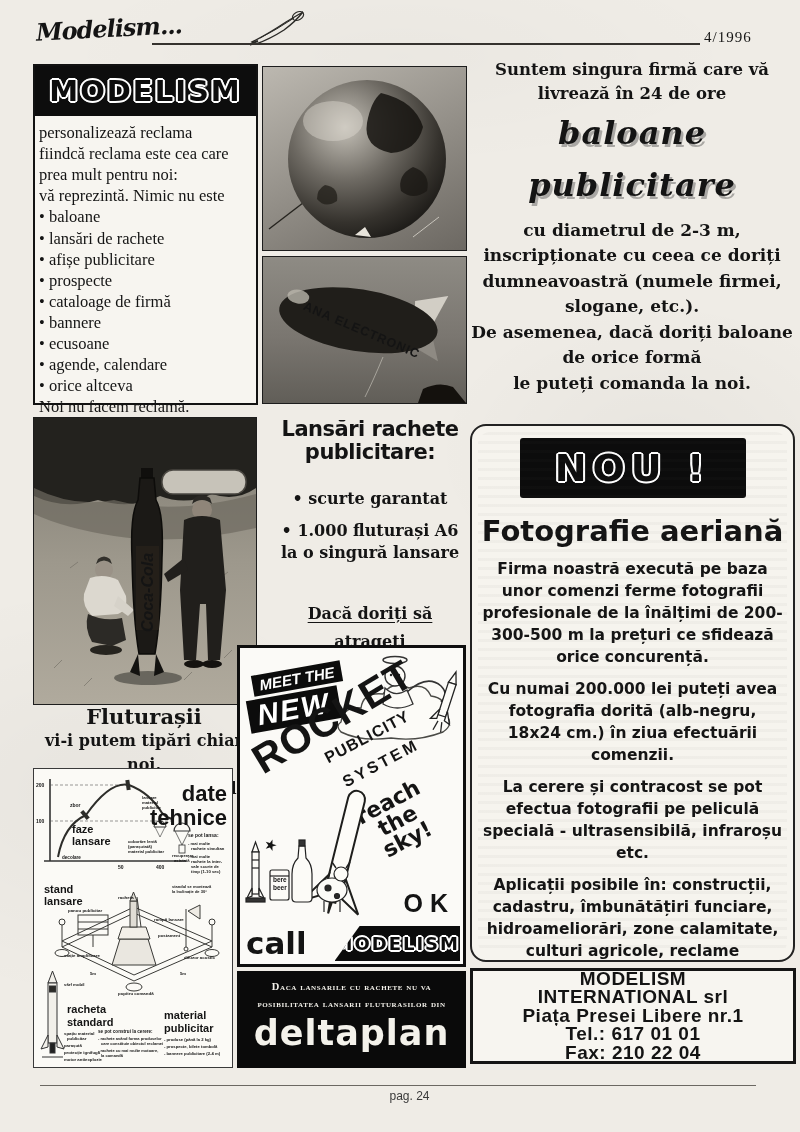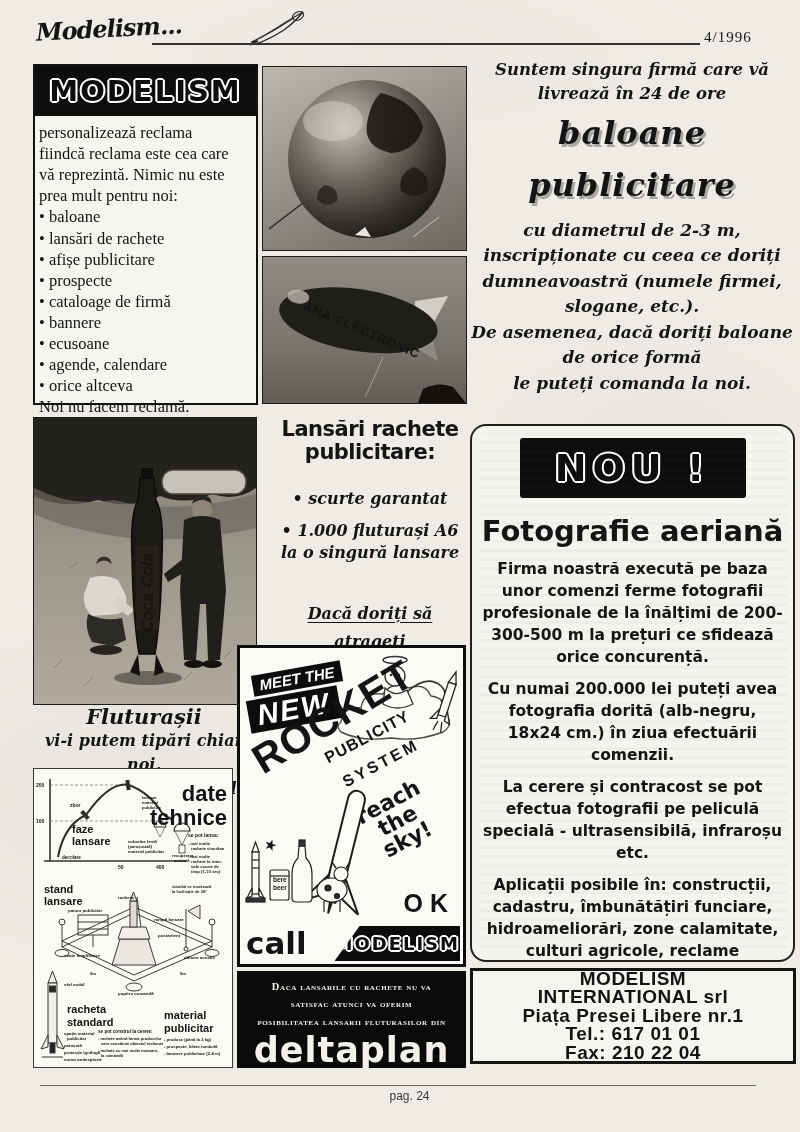--- a/index.html
+++ b/index.html
@@ -7,21 +7,21 @@
     background:#efece6;
     background-image:
       radial-gradient(ellipse 320px 220px at 82% 40%, rgba(0,0,0,.03), transparent 70%),
       radial-gradient(ellipse 420px 300px at 12% 70%, rgba(0,0,0,.03), transparent 70%),
       radial-gradient(ellipse 500px 160px at 50% 5%, rgba(0,0,0,.02), transparent 70%);
     font-family:"Liberation Serif","DejaVu Serif",serif;color:#141414;}
   .abs{position:absolute;}
   
   .bubble{color:#0d0d0d;text-shadow:-2px 0 0 #fff,2px 0 0 #fff,0 -2px 0 #fff,0 2px 0 #fff,
           -1.4px -1.4px 0 #fff,1.4px 1.4px 0 #fff,1.4px -1.4px 0 #fff,-1.4px 1.4px 0 #fff;}
-  .script{font-family:"DejaVu Serif","Liberation Serif",serif;font-style:italic;font-weight:700;}
+  .script{font-family:"DejaVu Serif","Liberation Serif",serif;font-weight:700;}
 
   .logo{left:36px;top:14px;font:italic 700 24px "DejaVu Serif",serif;transform:rotate(-3deg);letter-spacing:-1px;}
   .header-line{left:152px;top:43px;width:548px;height:2px;background:#35322e;}
   .issue{left:704px;top:29px;font-size:15px;letter-spacing:1px;}
 
   
   .mbox{left:33px;top:64px;width:225px;height:341px;border:2px solid #121212;background:#f7f5f0;box-sizing:border-box;}
   .mbox-head{height:50px;background:#0d0d0d;display:flex;align-items:center;justify-content:center;}
   .mbox-title{font:900 29px "DejaVu Sans",sans-serif;letter-spacing:2px;}
   .mbox-body{padding:6px 4px;text-align:left;font-size:16.5px;line-height:1.28;}
@@ -118,22 +118,22 @@
   <div class="abs header-line"></div>
   <div class="abs issue">4/1996</div>
 
   <div class="abs mbox">
     <div class="mbox-head">
       <span class="mbox-title bubble">MODELISM</span>
     </div>
     <div class="mbox-body">
       <div>personalizează reclama</div>
       <div>fiindcă reclama este cea care</div>
+      <div>prea mult pentru noi:</div>
       <div>vă reprezintă. Nimic nu este</div>
-      <div>prea mult pentru noi:</div>
       <div>• baloane</div>
       <div>• lansări de rachete</div>
       <div>• afișe publicitare</div>
       <div>• prospecte</div>
       <div>• cataloage de firmă</div>
       <div>• bannere</div>
       <div>• ecusoane</div>
       <div>• agende, calendare</div>
       <div>• orice altceva</div>
       <div>Noi nu facem reclamă.</div>
@@ -471,21 +471,20 @@
     <div class="callus-bar abs">
       <div class="callus-left">call us</div>
       <div class="callus-right">
         <span class="callus-brand bubble">MODELISM</span>
       </div>
     </div>
   </div>
 
   <div class="abs delta">
     <div class="dl">Daca lansarile cu rachete nu va</div>
-    <div class="dl">satisfac atunci va oferim</div>
     <div class="dl">posibilitatea lansarii fluturasilor din</div>
     <div class="dbig">deltaplan</div>
   </div>
 
   <div class="abs contact">
     <div>MODELISM</div>
     <div>INTERNATIONAL srl</div>
     <div>Piața Presei Libere nr.1</div>
     <div>Tel.: 617 01 01</div>
     <div>Fax: 210 22 04</div>

